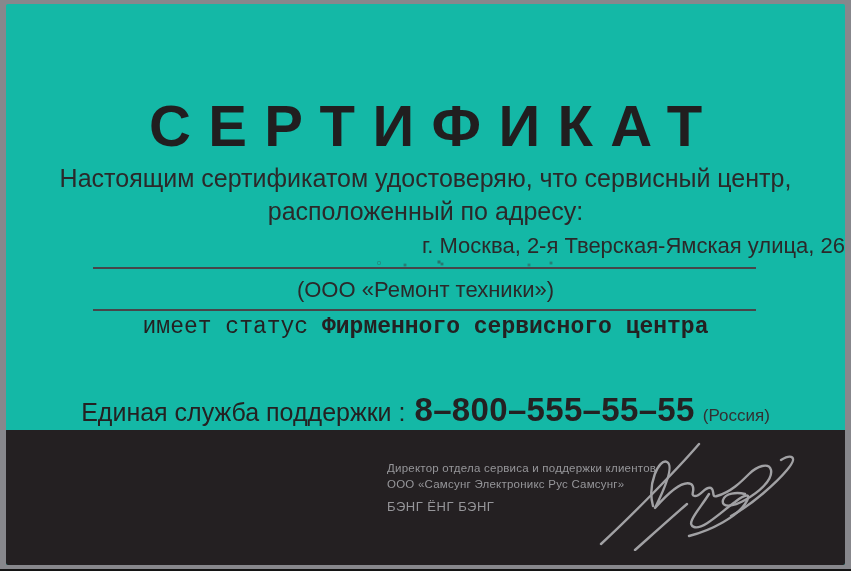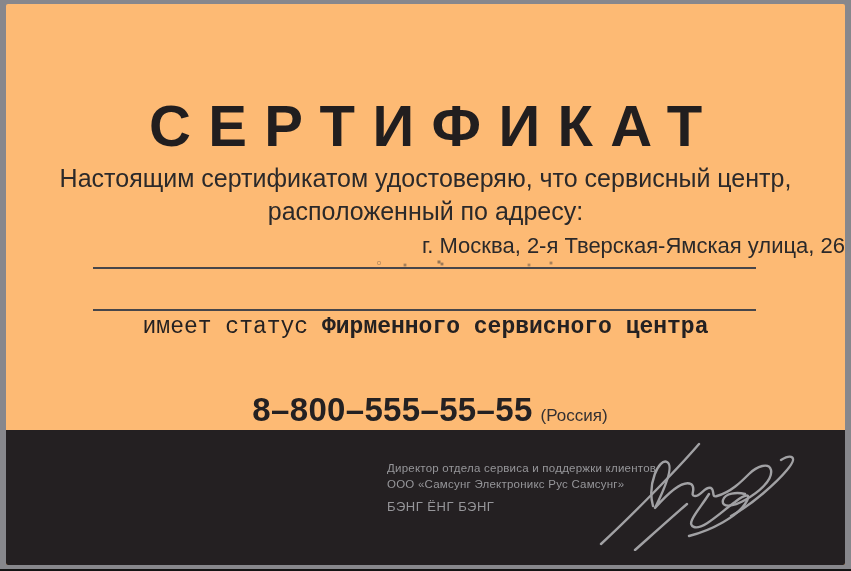--- a/index.html
+++ b/index.html
@@ -13,21 +13,21 @@
   .frame {
     position:absolute; inset:0;
     border-radius:4px;
   }
   .bottom-edge {
     position:absolute; left:0; right:0; bottom:0; height:2px;
     background:#141414;
   }
   .page {
     position:absolute; left:6px; top:4px; right:6px; bottom:6px;
-    background:#fdba74;
+    background:#14b8a6;
     border-radius:2px;
     overflow:hidden;
   }
   .cert-title {
     position:absolute; top:93px; left:0; right:0;
     text-align:center;
     font-size:58px; line-height:58px; font-weight:700;
     letter-spacing:0.30em; padding-left:0.30em;
     color:#211e1f;
   }
@@ -113,28 +113,30 @@
       <div>Настоящим сертификатом удостоверяю, что сервисный центр,</div>
       <div>расположенный по адресу:</div>
     </div>
 
     <div class="address-line">г. Москва, 2-я Тверская-Ямская улица, 26</div>
 
     <div class="clipped-artifact"></div>
 
     <div class="rule rule-1"></div>
 
+    <div class="company-line">(ООО «Ремонт техники»)</div>
 
     <div class="rule rule-2"></div>
 
     <div class="status-line">
       <span>имеет статус </span><span class="bold">Фирменного сервисного центра</span>
     </div>
 
     <div class="support-line">
+      <span class="support-label">Единая служба поддержки :</span>
       <span class="support-phone">8–800–555–55–55</span>
       <span class="support-region">(Россия)</span>
     </div>
 
     <div class="footer-band">
       <div class="footer-text">
         <div class="f-line">Директор отдела сервиса и поддержки клиентов</div>
         <div class="f-line">ООО «Самсунг Электроникс Рус Самсунг»</div>
         <div class="f-name">БЭНГ ЁНГ БЭНГ</div>
       </div>

